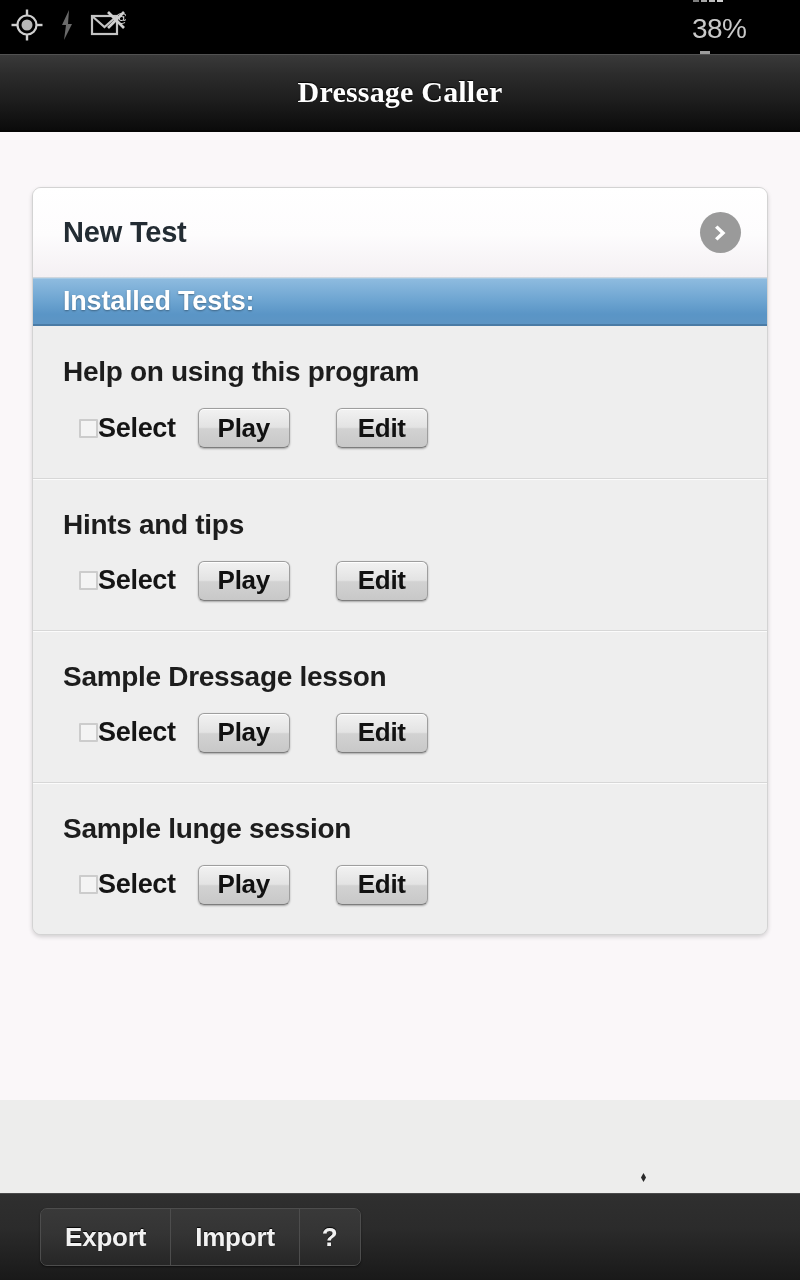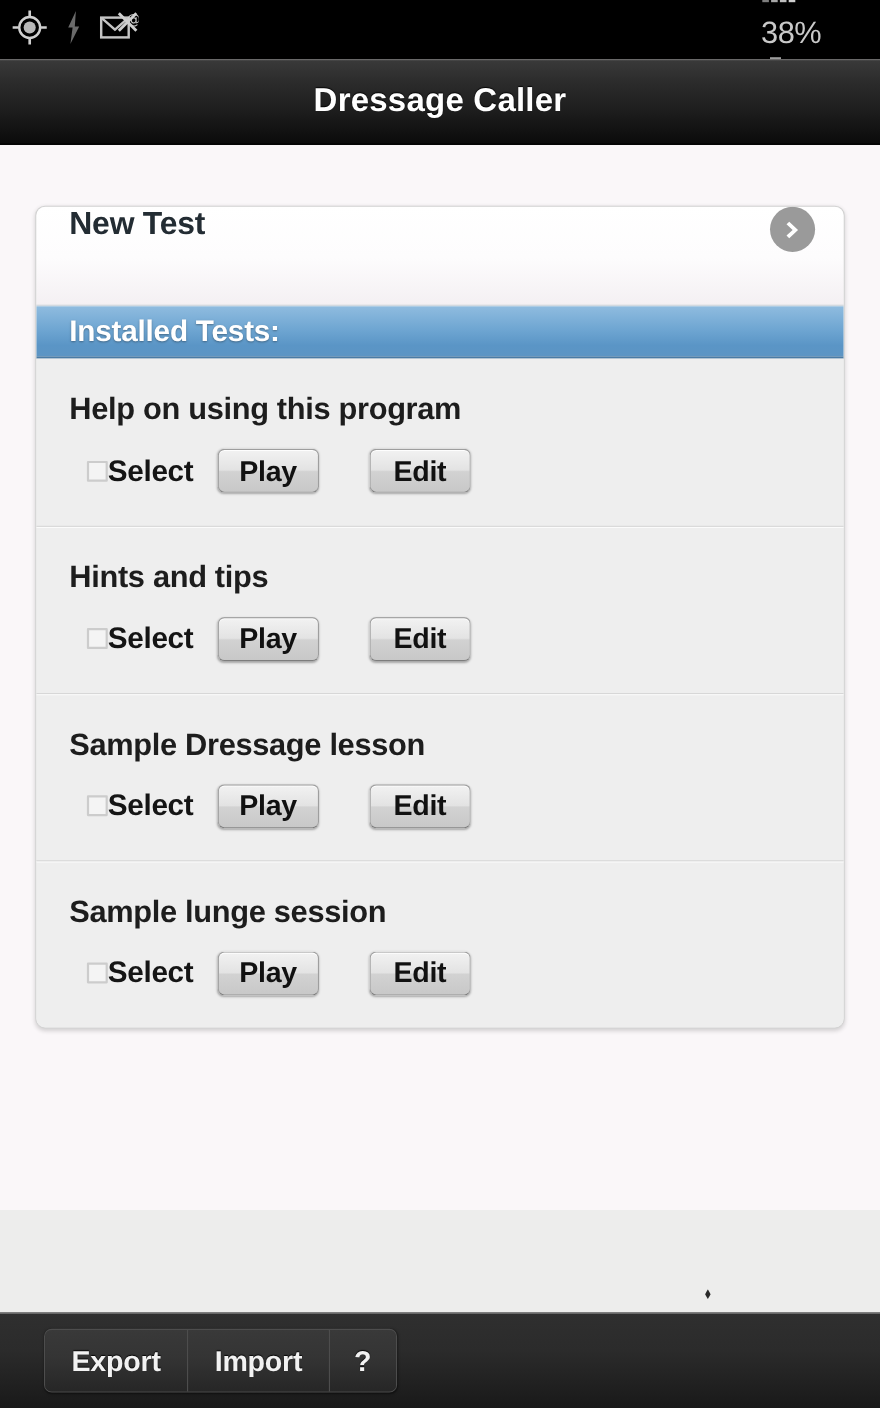--- a/index.html
+++ b/index.html
@@ -67,20 +67,21 @@
   
   .title-bar {
     position: relative;
     height: 78px;
     flex: 0 0 78px;
     background: linear-gradient(180deg, #3a3a3a 0%, #2b2b2b 28%, #1d1d1d 62%, #0b0b0b 100%);
     display: flex;
     align-items: center;
     justify-content: center;
     border-bottom: 2px solid #050505;
+    font-family: Liberation Serif, serif;
   }
   .title-bar::after {
     content: "";
     position: absolute;
     left: 0; right: 0; top: 0;
     height: 1px;
     background: rgba(255,255,255,0.12);
   }
   .app-title {
     color: #ffffff;
@@ -131,21 +132,21 @@
     box-shadow: 0 2px 4px rgba(0,0,0,0.16);
     overflow: hidden;
   }
 
   
   .new-test-row {
     position: relative;
     height: 90px;
     background: linear-gradient(180deg, #ffffff 0%, #fdfcfd 52%, #f4f0f3 100%);
     display: flex;
-    align-items: flex-start;
+    align-items: center;
     padding: 0 26px 0 30px;
     border-bottom: 1px solid #cfd6dd;
   }
   .new-test-label {
     font-size: 29px;
     font-weight: bold;
     color: #232c33;
     letter-spacing: -0.2px;
   }
   .chevron-btn {

